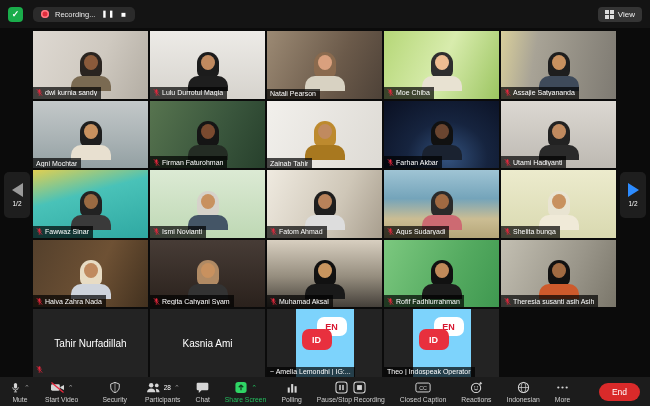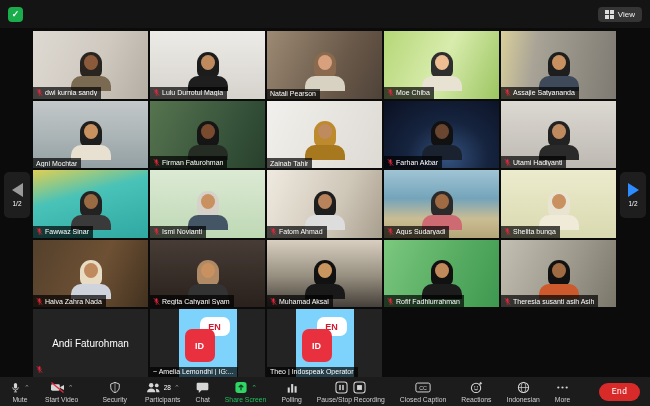--- a/index.html
+++ b/index.html
@@ -30,49 +30,55 @@
   
   .person{position:absolute;left:50%;bottom:8px;transform:translateX(-50%);width:46px;height:36px;z-index:1;}
   .cover{position:absolute;left:50%;top:-3px;transform:translateX(-50%);width:22px;height:26px;border-radius:11px 11px 7px 7px;}
   .head{position:absolute;left:50%;top:0;transform:translateX(-50%);width:14px;height:15px;border-radius:50%;}
   .torso{position:absolute;left:50%;bottom:0;transform:translateX(-50%);width:40px;height:15px;border-radius:10px 10px 0 0;}
 
   
   .interp-logo{position:absolute;left:50%;top:0;bottom:0;transform:translateX(-50%);width:58px;background:#7dd3fc;z-index:1;}
   .bub{position:absolute;border-radius:7px;display:flex;align-items:center;justify-content:center;font-weight:bold;font-size:9px;}
   .bub.en{top:8px;right:7px;width:30px;height:19px;background:#fff;color:#d81730;}
-  .bub.id{top:20px;left:6px;width:30px;height:33px;background:#e8303e;color:#fff;z-index:2;}
+  .bub.id{top:20px;left:6px;width:30px;height:21px;background:#e8303e;color:#fff;z-index:2;}
 
   
   .nav{position:absolute;width:26px;height:46px;background:#1e1e1e;border-radius:5px;display:flex;flex-direction:column;align-items:center;justify-content:center;gap:3px;z-index:5;}
   .nav .pg{color:#fff;font-size:6.5px;}
   #nav-left{left:4px;top:172px;}
   #nav-right{right:4px;top:172px;}
   .tri-l{width:0;height:0;border-top:7px solid transparent;border-bottom:7px solid transparent;border-right:11px solid #9a9a9a;}
   .tri-r{width:0;height:0;border-top:7px solid transparent;border-bottom:7px solid transparent;border-left:11px solid #2d8cff;}
 
   
   .toolbar{position:absolute;left:0;right:0;bottom:0;height:29px;background:#1c1c1c;display:flex;align-items:center;padding:0 10px;}
   .tb{display:flex;flex-direction:column;align-items:center;justify-content:center;margin-right:15px;color:#d6d6d6;}
   .tb-top{display:flex;align-items:center;gap:3px;height:14px;}
   .tb-label{font-size:6.8px;margin-top:1px;white-space:nowrap;color:#cfcfcf;}
   .chev{color:#9a9a9a;font-size:7px;line-height:7px;}
   .badge{color:#fff;font-size:6.5px;}
   .tb.share .tb-label{color:#23bf5f;}
   .tb.share .chev{color:#23bf5f;}
-  .end-btn{margin-left:auto;background:#d92a2a;color:#fff;font-size:8.5px;border:none;border-radius:9px;padding:4px 13px;font-family:Liberation Mono, monospace;}
+  .end-btn{margin-left:auto;background:#d92a2a;color:#fff;font-size:8.5px;border:none;border-radius:9px;padding:4px 13px;}
   svg{display:block;}
 </style>
 </head>
 <body>
 
 <div id="app">
 
   <div class="topbar">
     <div class="shield">✓</div>
+    <div class="rec-pill">
+      <span class="rec-dot"></span>
+      <span class="rec-txt">Recording...</span>
+      <span class="rec-btn">❚❚</span>
+      <span class="rec-btn rec-stop">■</span>
+    </div>
     <div class="view-btn">
       <span class="view-grid">
           <i></i>
           <i></i>
           <i></i>
           <i></i>
         </span>
       <span>View</span>
     </div>
   </div>
@@ -391,28 +397,31 @@
             <svg width="7" height="9" viewBox="0 0 12 14">
               <path d="M6 1.5a1.7 1.7 0 0 1 1.7 1.7v2.6A1.7 1.7 0 0 1 6 7.5a1.7 1.7 0 0 1-1.7-1.7V3.2A1.7 1.7 0 0 1 6 1.5z" fill="#e8273d"></path>
               <path d="M2.8 5.6a3.2 3.2 0 0 0 6.4 0M6 8.8v2.2M4.3 11.6h3.4" stroke="#e8273d" stroke-width="1" fill="none"></path>
               <path d="M1.3 1.2l9.4 11.2" stroke="#e8273d" stroke-width="1.2"></path>
             </svg>
           </span>
           <span>Theresia susanti asih Asih</span>
         </div>
       </div>
       <div class="tile off">
-        <div class="center-name">Andi Faturohman</div>
+        <div class="center-name">Tahir Nurfadillah</div>
         <span class="corner-mic">
           <svg width="7" height="9" viewBox="0 0 12 14">
             <path d="M6 1.5a1.7 1.7 0 0 1 1.7 1.7v2.6A1.7 1.7 0 0 1 6 7.5a1.7 1.7 0 0 1-1.7-1.7V3.2A1.7 1.7 0 0 1 6 1.5z" fill="#e8273d"></path>
             <path d="M2.8 5.6a3.2 3.2 0 0 0 6.4 0M6 8.8v2.2M4.3 11.6h3.4" stroke="#e8273d" stroke-width="1" fill="none"></path>
             <path d="M1.3 1.2l9.4 11.2" stroke="#e8273d" stroke-width="1.2"></path>
           </svg>
         </span>
+      </div>
+      <div class="tile off">
+        <div class="center-name">Kasnia Ami</div>
       </div>
       <div class="tile off">
         <div class="interp-logo">
           <div class="bub en">
             <span>EN</span>
           </div>
           <div class="bub id">
             <span>ID</span>
           </div>
         </div>

